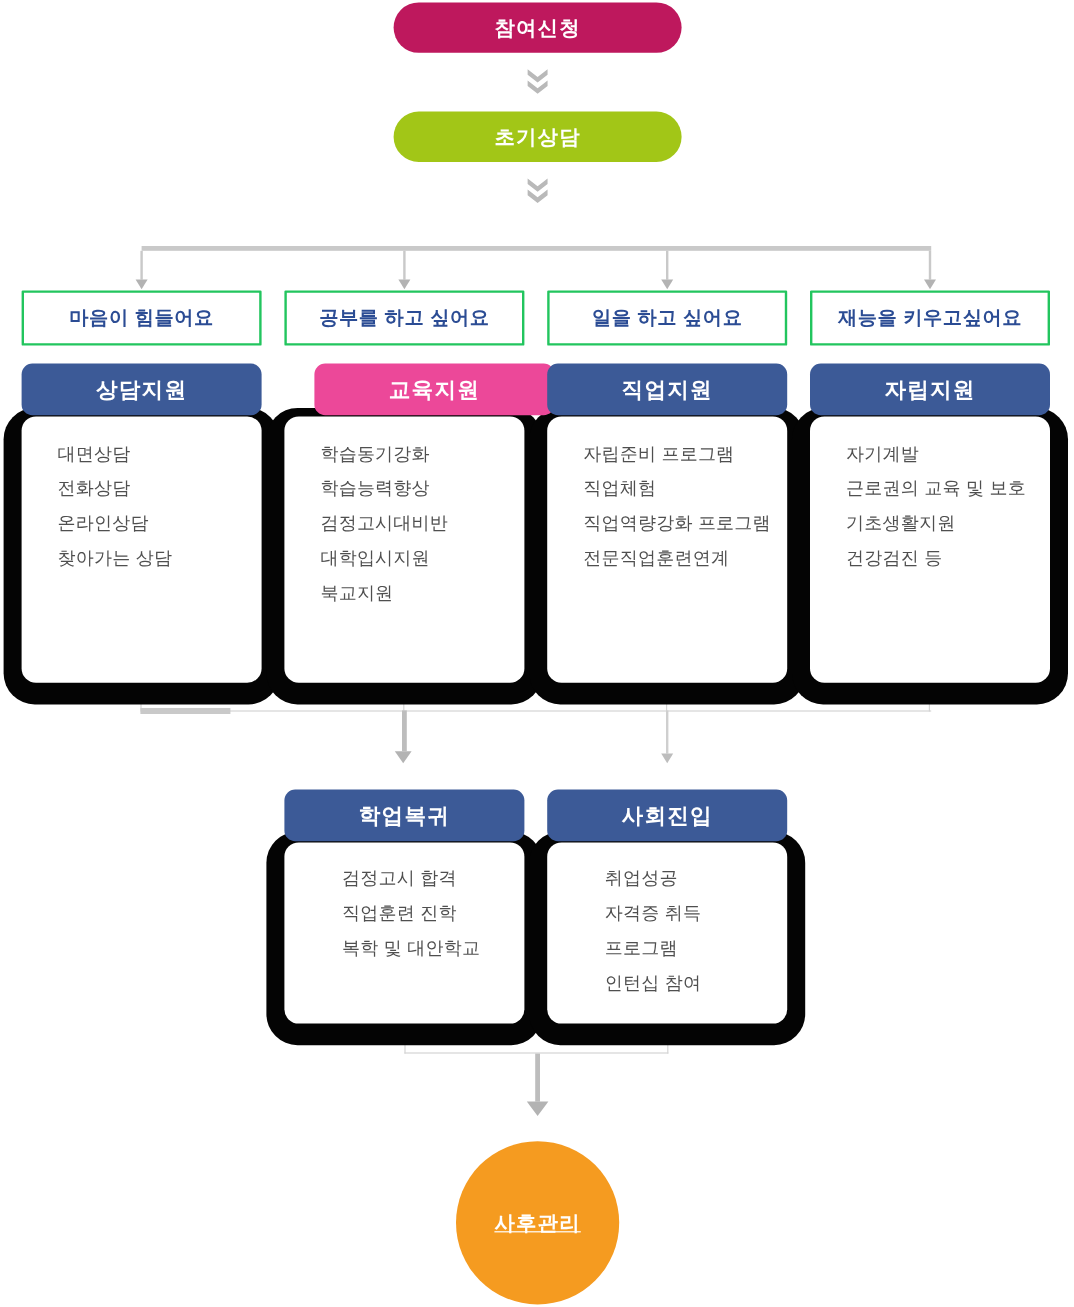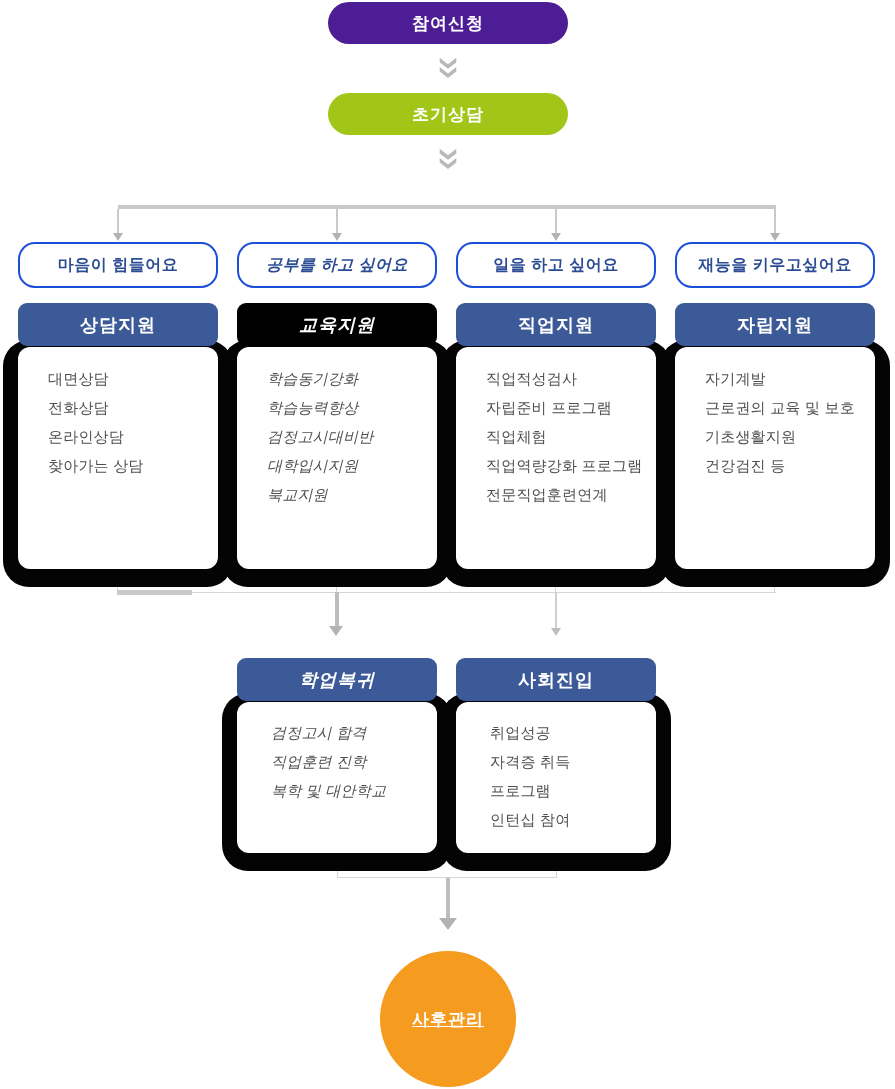--- a/index.html
+++ b/index.html
@@ -24,52 +24,52 @@
   
   .hline-top { position:absolute; left:118px; top:205px; width:658px; height:4px; background:#c9c9c9; z-index:0; }
   .stub      { position:absolute; width:2px; background:#c9c9c9; z-index:0; }
   .stub-top  { top:209px; height:24px; }
   .ahead { position:absolute; width:0; height:0; z-index:0; }
   .ahead-sm { border-left:5px solid transparent; border-right:5px solid transparent; border-top:8px solid #b3b3b3; top:233px; }
 
   
   .need-pill {
     position:absolute; top:242px; width:200px; height:46px;
-    border:2px solid #1d4ed8; border-radius:17px; background:#ffffff;
+    border:2px solid #22c55e; border-radius:1px; background:#ffffff;
     display:flex; align-items:center; justify-content:center;
     color:#2b4c94; font-size:16px; font-weight:bold; letter-spacing:0.5px; z-index:3;
   }
 
   
   .shadow1 { position:absolute; top:340px; width:230px; height:247px; border-radius:26px; background:#040404; z-index:1; }
   .card1   { position:absolute; top:347px; width:200px; height:222px; border-radius:12px; background:#ffffff; z-index:2; padding:17px 10px 0 30px; }
   .head1   { position:absolute; top:303px; width:200px; height:43px; border-radius:9px; z-index:3;
              display:flex; align-items:center; justify-content:center;
              color:#ffffff; font-size:18px; font-weight:bold; letter-spacing:1px; }
   .card-list { list-style:none; }
   .card-list li { font-size:15px; line-height:29px; color:#4f4f4f; letter-spacing:0.2px; white-space:nowrap; }
 
   .col-0 .anchored { left:18px; }  .col-0 .shadow1, .col-0 .shadow2 { left:3px; }
-  .col-1 .anchored { left:237px;font-style:italic; } .col-1 .shadow1, .col-1 .shadow2 { left:222px; }
+  .col-1 .anchored { left:237px; } .col-1 .shadow1, .col-1 .shadow2 { left:222px; }
   .col-2 .anchored { left:456px; } .col-2 .shadow1, .col-2 .shadow2 { left:441px; }
   .col-3 .anchored { left:675px; } .col-3 .shadow1, .col-3 .shadow2 { left:660px; }
 
   
   .stub-mid  { top:570px; height:23px; width:1px; background:#d5d5d5; }
   .hline-mid { position:absolute; left:118px; top:592px; width:658px; height:1px; background:#d5d5d5; z-index:0; }
   .hline-mid-thick { position:absolute; left:117px; top:590px; width:75px; height:5px; background:#c9c9c9; z-index:0; }
   .arr-shaft { position:absolute; z-index:0; }
   .arr1-shaft { left:335px; top:592px; width:4px; height:34px; background:#bdbdbd; }
   .arr1-head  { left:329px; top:626px; border-left:7px solid transparent; border-right:7px solid transparent; border-top:10px solid #b3b3b3; }
   .arr2-shaft { left:555px; top:592px; width:2px; height:36px; background:#cfcfcf; }
   .arr2-head  { left:551px; top:628px; border-left:5px solid transparent; border-right:5px solid transparent; border-top:8px solid #bdbdbd; }
 
   
   .shadow2 { position:absolute; top:693px; width:230px; height:178px; border-radius:26px; background:#040404; z-index:1; }
-  .card2   { position:absolute; top:702px; width:200px; height:151px; border-radius:12px; background:#ffffff; z-index:2; padding:16px 10px 0 34px; }
+  .card2   { position:absolute; top:702px; width:200px; height:151px; border-radius:12px; background:#ffffff; z-index:2; padding:16px 10px 0 48px; }
   .head2   { position:absolute; top:658px; width:200px; height:43px; border-radius:9px; z-index:3;
              display:flex; align-items:center; justify-content:center;
              color:#ffffff; font-size:18px; font-weight:bold; letter-spacing:1px; }
 
   
   .stub-bot  { top:853px; height:25px; width:1px; background:#d5d5d5; }
   .hline-bot { position:absolute; left:337px; top:877px; width:220px; height:1px; background:#d5d5d5; z-index:0; }
   .arr3-shaft { left:446px; top:878px; width:4px; height:40px; background:#bdbdbd; }
   .arr3-head  { left:439px; top:918px; border-left:9px solid transparent; border-right:9px solid transparent; border-top:12px solid #b3b3b3; }
 
@@ -78,21 +78,21 @@
     position:absolute; left:380px; top:951px; width:136px; height:136px; border-radius:50%;
     display:flex; align-items:center; justify-content:center;
     color:#ffffff; font-size:17px; font-weight:bold; letter-spacing:1px; z-index:3;text-decoration:underline;
   }
 </style>
 </head>
 <body>
 
 <div class="stage">
 
-  <div class="step-pill step-start" style="background-color: #4c1d95;">참여신청</div>
+  <div class="step-pill step-start" style="background-color: #be185d;">참여신청</div>
 
   <svg class="chevron chev-1" viewBox="0 0 26 26">
     <path d="M4 3 L13 10 L22 3 L22 8 L13 15 L4 8 Z" fill="#b9b9b9"></path>
     <path d="M4 13 L13 20 L22 13 L22 18 L13 25 L4 18 Z" fill="#b9b9b9"></path>
   </svg>
 
   <div class="step-pill step-initial" style="background-color: rgb(162, 198, 23);">초기상담</div>
 
   <svg class="chevron chev-2" viewBox="0 0 26 26">
     <path d="M4 3 L13 10 L22 3 L22 8 L13 15 L4 8 Z" fill="#b9b9b9"></path>
@@ -120,41 +120,40 @@
           <li>전화상담</li>
           <li>온라인상담</li>
           <li>찾아가는 상담</li>
         </ul>
     </div>
   </div>
 
   <div class="col-1">
     <div class="need-pill anchored">공부를 하고 싶어요</div>
     <div class="shadow1"></div>
-    <div class="head1 anchored" style="background-color: #000000;">교육지원</div>
+    <div class="head1 anchored" style="background-color: #ec4899; margin-left: 25px;">교육지원</div>
     <div class="card1 anchored">
       <ul class="card-list">
 
       <li>학습동기강화</li>
           <li>학습능력향상</li>
           <li>검정고시대비반</li>
           <li>대학입시지원</li>
           <li>북교지원</li>
         </ul>
     </div>
   </div>
 
   <div class="col-2">
     <div class="need-pill anchored">일을 하고 싶어요</div>
     <div class="shadow1"></div>
     <div class="head1 anchored" style="background-color: rgb(60, 90, 151);">직업지원</div>
     <div class="card1 anchored">
       <ul class="card-list">
 
-      <li>직업적성검사</li>
           <li>자립준비 프로그램</li>
           <li>직업체험</li>
           <li>직업역량강화 프로그램</li>
           <li>전문직업훈련연계</li>
         </ul>
     </div>
   </div>
 
   <div class="col-3">
     <div class="need-pill anchored">재능을 키우고싶어요</div>

